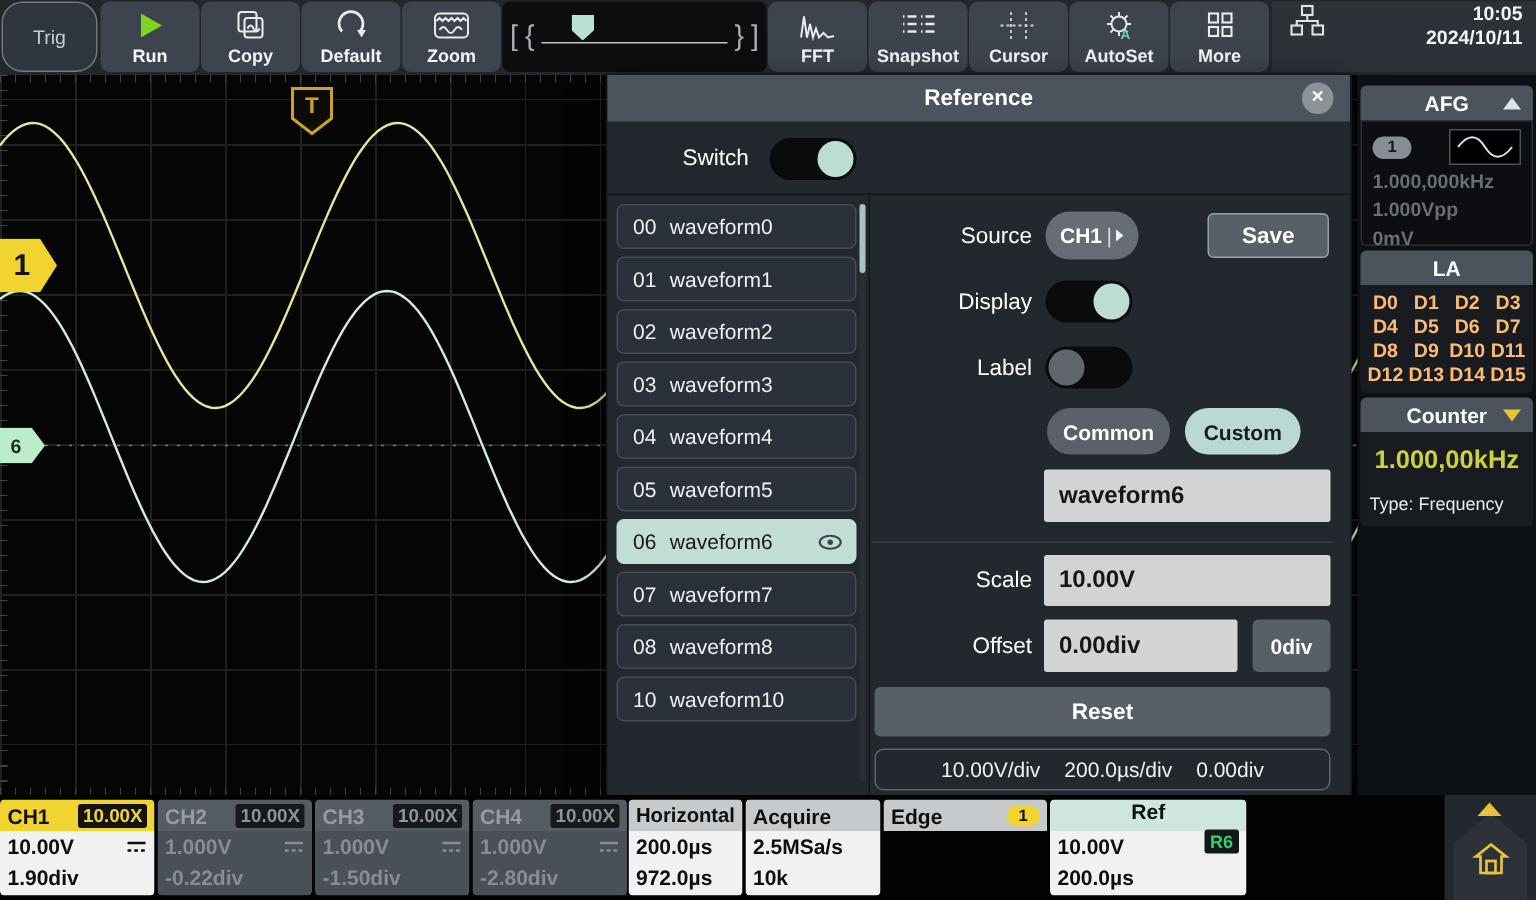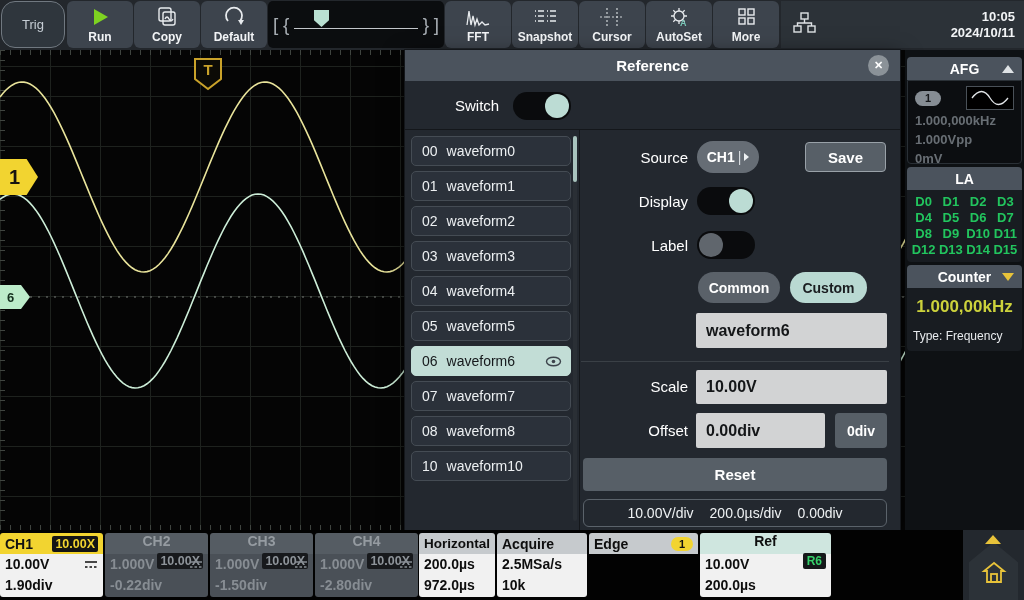--- a/index.html
+++ b/index.html
@@ -6,21 +6,21 @@
   body{width:1024px;height:600px;background:#000;font-family:"Liberation Sans",sans-serif;position:relative;overflow:hidden;-webkit-font-smoothing:antialiased;}
   
   .topbar{position:absolute;left:0;top:0;width:1024px;height:50px;background:#23272c;display:flex;align-items:stretch;}
   .tbtn{width:66px;margin:1px 1px 2px 0;background:#3d444d;border-radius:6px;display:flex;flex-direction:column;align-items:center;justify-content:center;color:#f2f4f6;font-size:12px;font-weight:bold;gap:1px;}
   .tbtn .ic{height:24px;display:flex;align-items:center;justify-content:center;}
   .trig{width:62px;margin:1px 2px 2px 1px;background:#2f363d;border:1px solid #707880;border-radius:14px;display:flex;align-items:center;justify-content:center;color:#c7ced5;font-size:13px;}
   .sliderbox{width:176px;margin:1px 1px 2px 0;background:#0b0d0f;border-radius:5px;position:relative;color:#a7adb3;}
   .sliderbox .br{position:absolute;top:12px;font-size:19px;line-height:24px;}
   .sl-line{position:absolute;left:26px;right:26px;top:27px;height:1px;background:#c3c7cb;}
   .sl-marker{position:absolute;left:46px;top:9px;width:15px;height:17px;background:#b9e0d2;clip-path:polygon(0 0,100% 0,100% 60%,50% 100%,0 60%);}
-  .timepanel{flex:1;margin:1px 0 2px 1px;background:#2c3238;display:flex;align-items:center;padding-left:10px;}
+  .timepanel{flex:1;margin:1px 0 2px 1px;background:#2c3238;display:flex;padding-left:10px;}
   .clock{margin-left:auto;padding-right:9px;text-align:right;color:#f2f4f6;font-size:13px;font-weight:bold;line-height:16px;}
   
   .scope{position:absolute;left:0;top:50px;width:963px;height:480px;background:#050505;overflow:hidden;
     background-image:repeating-linear-gradient(to right,#1e221e 0 1px,transparent 1px 50px),
                      repeating-linear-gradient(to bottom,#1e221e 0 1px,transparent 1px 50px);
     background-position:0 0,0 46px;}
   .ticks-top,.ticks-bottom{position:absolute;left:0;width:963px;height:5px;background:repeating-linear-gradient(to right,#3f443f 0 1px,transparent 1px 10px);}
   .ticks-top{top:0;} .ticks-bottom{bottom:0;}
   .ticks-left{position:absolute;left:0;top:0;width:5px;height:480px;background:repeating-linear-gradient(to bottom,#3f443f 0 1px,transparent 1px 10px);}
   .wave-svg{position:absolute;left:0;top:0;}
@@ -64,34 +64,34 @@
   .sidebar{position:absolute;left:905px;top:50px;width:119px;height:480px;background:#0e1114;padding-top:7px;box-sizing:border-box;}
   .panel{margin:0 2px 3px 2px;}
   .panel-h{height:23px;background:#4b535d;border-radius:4px 4px 0 0;color:#fff;font-weight:bold;font-size:14px;display:flex;align-items:center;justify-content:center;position:relative;}
   .tri-up{position:absolute;right:8px;width:0;height:0;border-left:6px solid transparent;border-right:6px solid transparent;border-bottom:8px solid #dfe3e6;}
   .tri-dn{position:absolute;right:8px;width:0;height:0;border-left:6px solid transparent;border-right:6px solid transparent;border-top:8px solid #e8c33a;}
   .afg-b{background:#0c0e11;border:1px solid #2a3036;border-radius:0 0 4px 4px;padding:5px 7px;height:72px;}
   .afg-r1{display:flex;align-items:center;justify-content:space-between;}
   .afg-badge{width:26px;height:15px;background:#868d94;color:#16181b;border-radius:8px;font-size:11px;font-weight:bold;display:flex;align-items:center;justify-content:center;}
   .sinebox{width:46px;height:22px;background:#000;border:1px solid #4a5158;display:flex;align-items:center;justify-content:center;}
   .afg-line{color:#686e74;font-size:13px;font-weight:bold;line-height:17px;margin-top:2px;}
-  .la-b{background:#181c21;border-radius:0 0 4px 4px;padding:4px 3px 5px;display:grid;grid-template-columns:repeat(4,1fr);row-gap:1px;color:#22c55e;font-weight:bold;font-size:13px;text-align:center;}
+  .la-b{background:#181c21;border-radius:0 0 4px 4px;padding:4px 3px 5px;display:grid;grid-template-columns:repeat(4,1fr);row-gap:1px;color:#fdba74;font-weight:bold;font-size:13px;text-align:center;}
   .cnt-b{background:#181c21;border-radius:0 0 4px 4px;padding:4px 6px 8px;}
   .cnt-val{color:#ccd23c;font-size:17px;font-weight:bold;text-align:center;margin:5px 0 12px;}
   .cnt-type{color:#e8ebee;font-size:12px;}
   
   .bottombar{position:absolute;left:0;top:530px;width:963px;height:70px;background:#020202;}
   .block{position:absolute;top:3px;height:64px;border-radius:3px;overflow:hidden;}
   .bhead{height:21px;display:flex;align-items:center;padding:0 5px;font-size:14px;font-weight:bold;gap:4px;}
   .bbody{height:43px;padding:0 5px;font-size:14px;font-weight:bold;line-height:21px;}
   .bbody .r{display:flex;align-items:center;justify-content:space-between;}
   .ch.active .bhead{background:#f2d430;color:#121212;}
   .ch.active .probe{background:#141414;color:#f2d430;}
   .ch.active .bbody{background:#f1f1f1;color:#0e0e0e;}
-  .ch.inactive .bhead{background:#555c63;color:#959ba1;flex-direction:column;}
+  .ch.inactive .bhead{background:#555c63;color:#959ba1;}
   .ch.inactive .probe{background:#17191c;color:#8e949a;}
   .ch.inactive .bbody{background:#4a5057;color:#878d93;}
   .probe{margin-left:auto;font-size:12.5px;font-weight:bold;padding:1px 3px;border-radius:2px;}
   .lt .bhead{background:#c6cacd;color:#0e0e0e;}
   .lt .bbody{background:#f1f1f1;color:#0e0e0e;}
   .ref-blk .bhead{background:#cfe6df;color:#0e0e0e;flex-direction:column;}
   .edge-badge{margin-left:auto;width:22px;height:14px;background:#f2d430;color:#121212;border-radius:8px;font-size:11px;font-weight:bold;display:flex;align-items:center;justify-content:center;}
   .ref-badge{margin-left:auto;background:#15181a;color:#35d06a;font-size:12px;font-weight:bold;padding:1px 4px;border-radius:2px;}
   .corner{position:absolute;left:963px;top:530px;width:61px;height:70px;background:#23282e;}
   .corner .shield{position:absolute;left:6px;top:12px;width:49px;height:58px;background:#2c3238;clip-path:polygon(50% 0,100% 35%,100% 100%,0 100%,0 35%);}
@@ -124,20 +124,30 @@
     <span>Copy</span>
   </div>
   <div class="tbtn">
     <span class="ic">
         <svg width="24" height="22" fill="none" stroke="#e8ebee" stroke-width="1.8">
           <path d="M6 15 A8 8 0 1 1 18 15"></path>
           <polygon points="16,14 22,14 19,19" fill="#e8ebee" stroke="none"></polygon>
         </svg>
       </span>
     <span>Default</span>
+  </div>
+  <div class="tbtn">
+    <span class="ic">
+        <svg width="26" height="22" fill="none" stroke="#e8ebee" stroke-width="1.3">
+          <rect x="2" y="3" width="22" height="16" rx="3"></rect>
+          <path d="M3 8 l2-2 2 2 2-2 2 2 2-2 2 2 2-2 2 2 2-2 2 2"></path>
+          <path d="M5 14 q2.5-4 5 0 q2.5 4 5 0 q2.5-4 5 0"></path>
+        </svg>
+      </span>
+    <span>Zoom</span>
   </div>
   <div class="sliderbox">
     <span class="br" style="left:5px">[</span>
     <span class="br" style="left:15px">{</span>
     <div class="sl-line"></div>
     <div class="sl-marker"></div>
     <span class="br" style="right:15px">}</span>
     <span class="br" style="right:5px">]</span>
   </div>
   <div class="tbtn">

